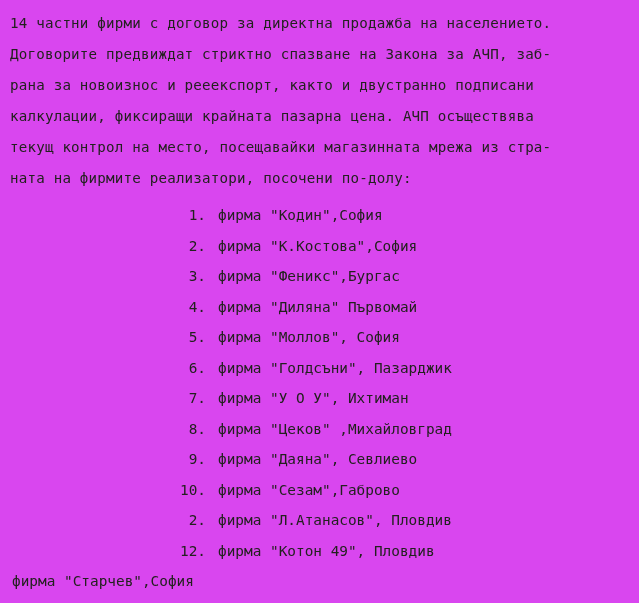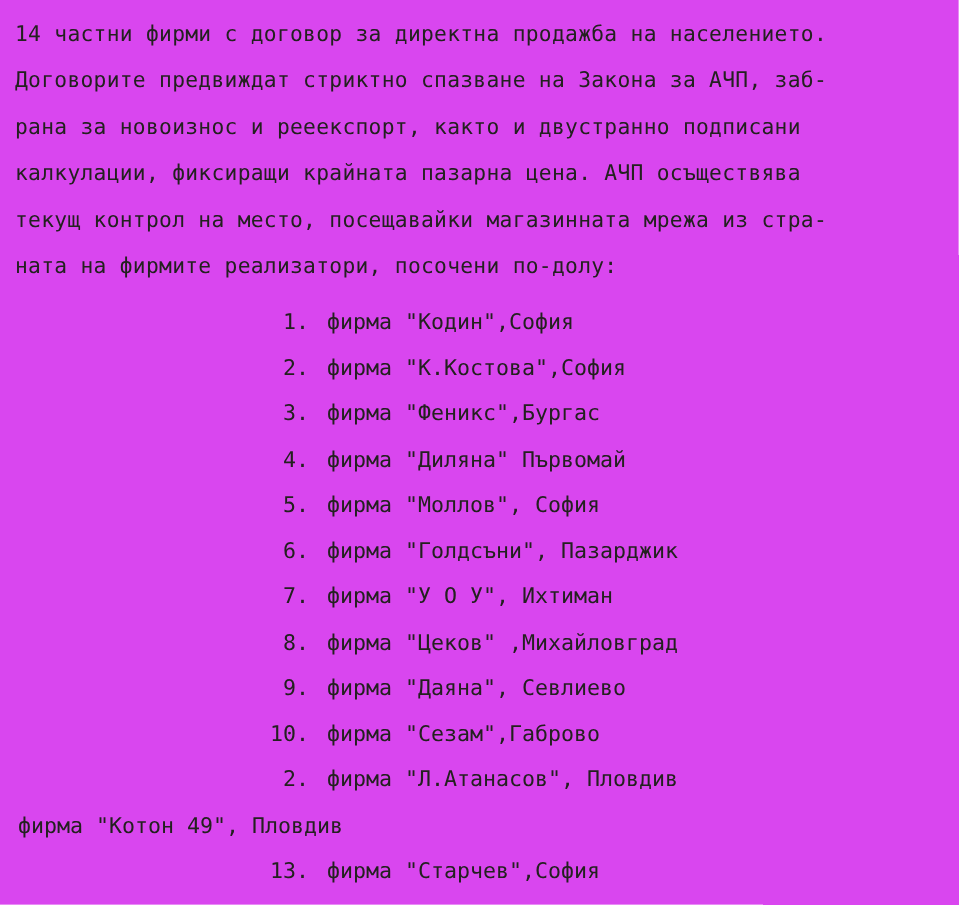--- a/index.html
+++ b/index.html
@@ -118,24 +118,24 @@
     </li>
     <li class="list-item">
       <span class="item-num">10.</span>
       <span class="item-text">фирма "Сезам",Габрово</span>
     </li>
     <li class="list-item">
       <span class="item-num">2.</span>
       <span class="item-text">фирма "Л.Атанасов", Пловдив</span>
     </li>
     <li class="list-item">
+      <span class="item-num">12.</span>
       <span class="item-text">фирма "Котон 49", Пловдив</span>
     </li>
     <li class="list-item">
-      <span class="item-num">13.</span>
       <span class="item-text">фирма "Старчев",София</span>
     </li>
     <li class="list-item item-index-14">
       <span class="item-num">14.</span>
       <span class="item-text">фирма "Тони С З ", София</span>
     </li>
   </ul>
 
 </div>
 

